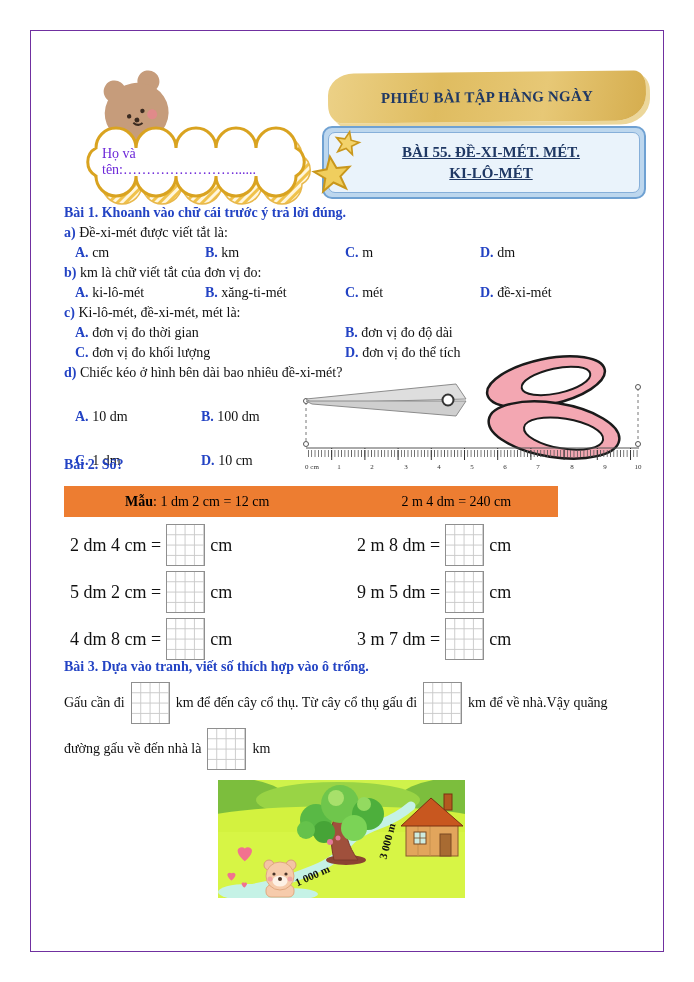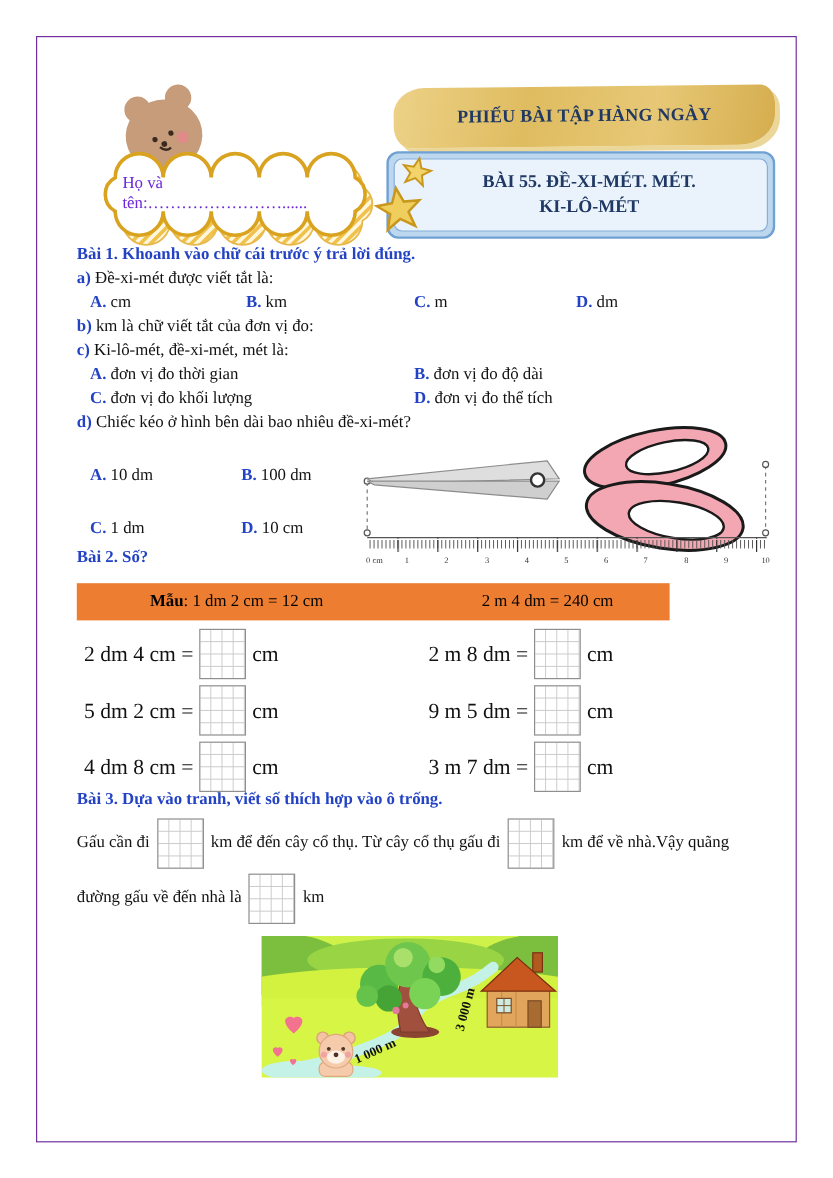--- a/index.html
+++ b/index.html
@@ -14,21 +14,21 @@
   .banner{position:absolute;left:328px;top:72px;width:318px;height:50px;
           background:linear-gradient(100deg,#ecd187 0%,#dfbc60 35%,#e7c876 68%,#d5ad4e 100%);
           border-radius:26px 12px 30px 14px / 22px 16px 26px 18px;transform:rotate(-.6deg);
           box-shadow:4px 4px 0 #ecd79b;display:flex;align-items:center;justify-content:center;}
   .banner-text{color:#1F3864;font-weight:bold;font-size:15px;letter-spacing:.2px;}
   .lesson-box{position:absolute;left:322px;top:126px;width:320px;height:69px;background:#BDD7EE;
               border:2px solid #6FA1D2;border-radius:10px;z-index:2;}
   .lesson-inner{position:absolute;left:4px;top:4px;right:4px;bottom:4px;background:#EAF3FB;
                 border:1.5px solid #86AFD9;border-radius:7px;display:flex;flex-direction:column;
                 justify-content:center;text-align:center;color:#1F3864;font-weight:bold;
-                font-size:15px;line-height:1.4;padding-left:14px;}
+                font-size:15px;line-height:1.4;padding-left:14px;text-decoration:underline;}
   .stars{position:absolute;left:310px;top:128px;width:58px;height:74px;z-index:3;}
 
   
   .sec1{position:absolute;left:64px;top:203px;width:584px;font-size:14px;line-height:20px;}
   .ex-heading{color:#2343C4;font-weight:bold;}
   .qlabel{color:#2343C4;font-weight:bold;}
   .letter{color:#2343C4;font-weight:bold;}
   .opts4{display:grid;grid-template-columns:130px 140px 135px 1fr;padding-left:11px;}
   .opts2{display:grid;grid-template-columns:270px 1fr;padding-left:11px;}
   .optsd{display:grid;grid-template-columns:126px 1fr;width:300px;padding-left:11px;margin-top:24px;}
@@ -117,20 +117,26 @@
       <span><span class="letter">A.</span> <span>cm</span></span>
       <span><span class="letter">B.</span> <span>km</span></span>
       <span><span class="letter">C.</span> <span>m</span></span>
       <span><span class="letter">D.</span> <span>dm</span></span>
     </div>
 
     <div>
       <span class="qlabel">b)</span>
       <span>km là chữ viết tắt của đơn vị đo:</span>
     </div>
+    <div class="opts4">
+      <span><span class="letter">A.</span> <span>ki-lô-mét</span></span>
+      <span><span class="letter">B.</span> <span>xăng-ti-mét</span></span>
+      <span><span class="letter">C.</span> <span>mét</span></span>
+      <span><span class="letter">D.</span> <span>đề-xi-mét</span></span>
+    </div>
 
     <div>
       <span class="qlabel">c)</span>
       <span>Ki-lô-mét, đề-xi-mét, mét là:</span>
     </div>
     <div class="opts2">
       <span><span class="letter">A.</span> <span>đơn vị đo thời gian</span></span>
       <span><span class="letter">B.</span> <span>đơn vị đo độ dài</span></span>
     </div>
     <div class="opts2">

